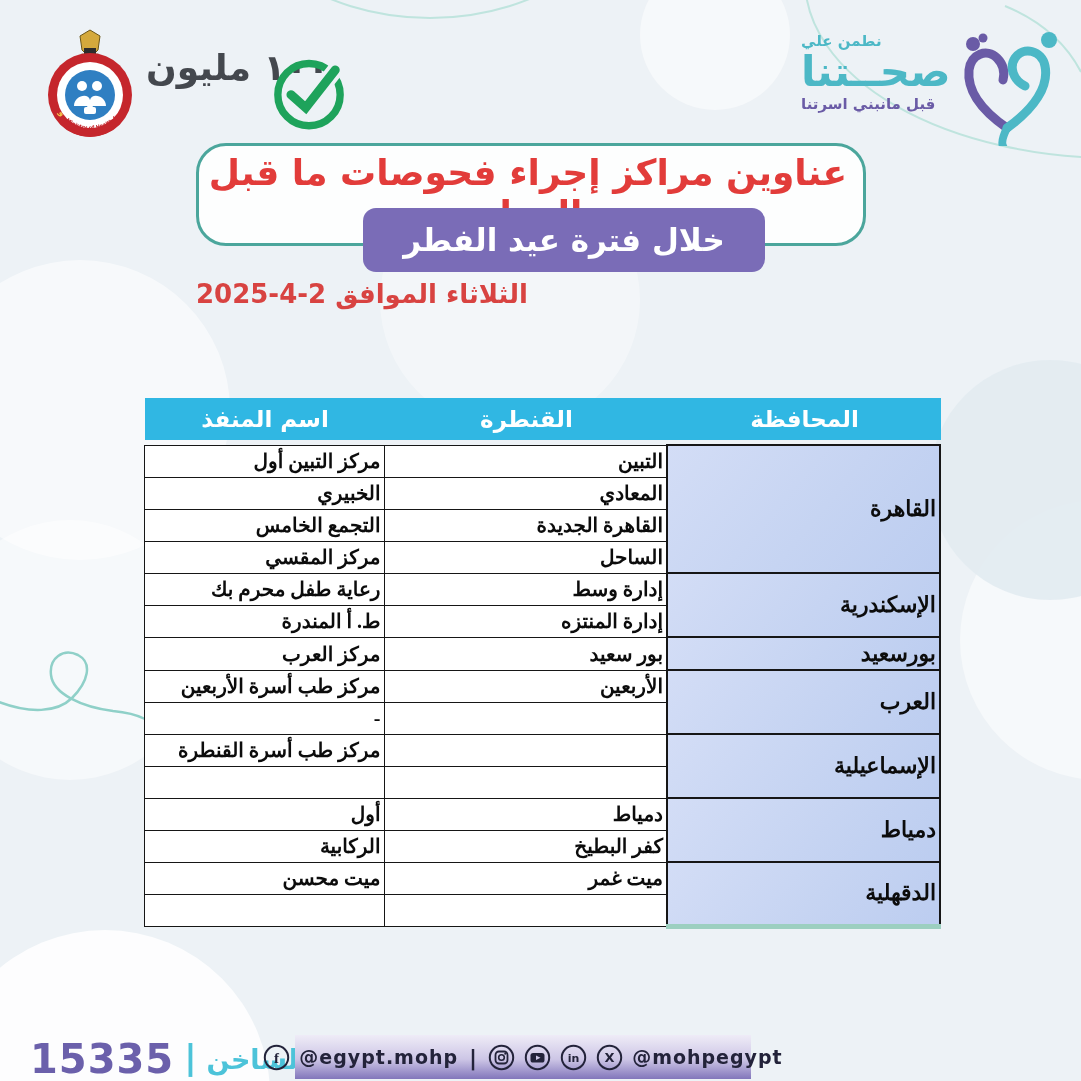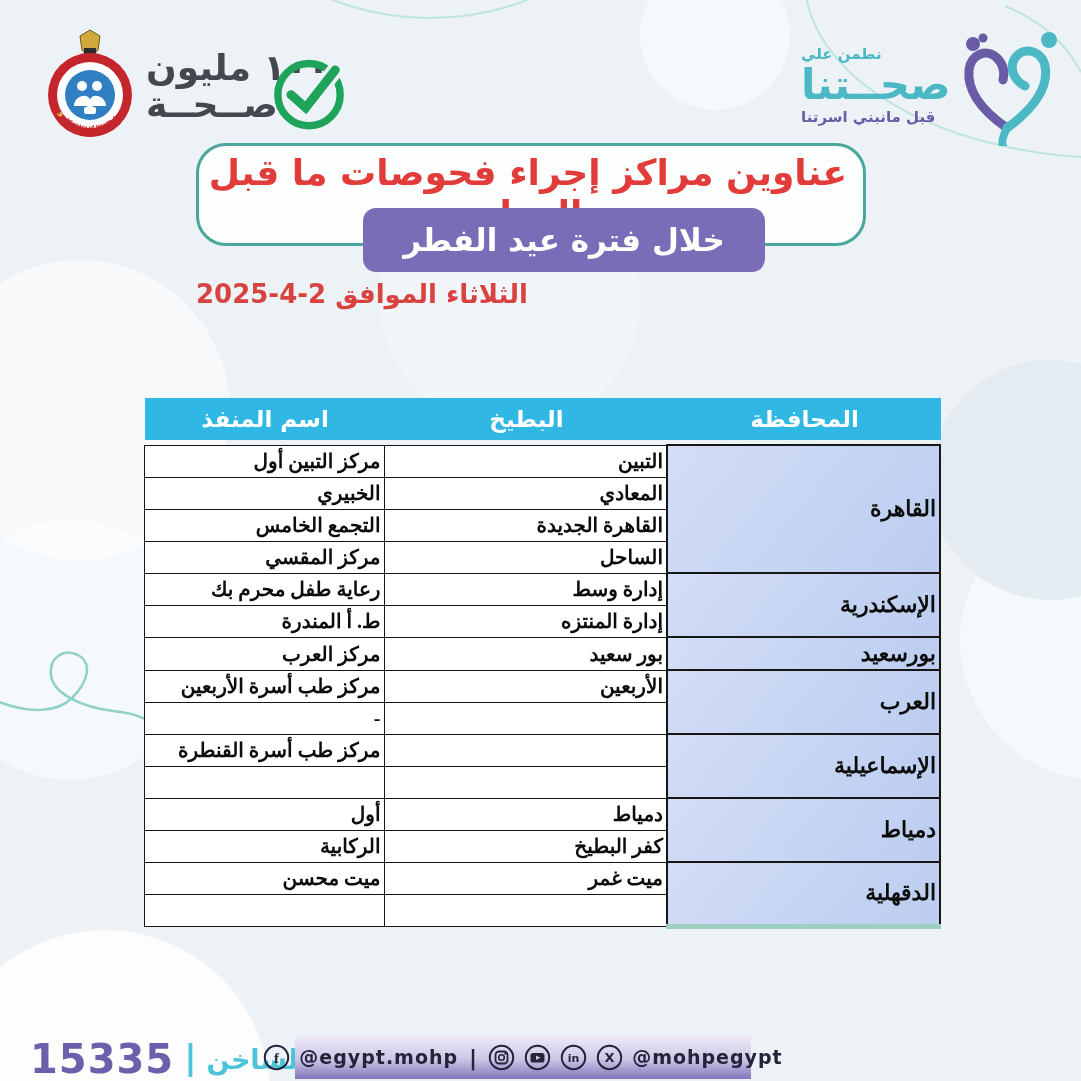--- a/index.html
+++ b/index.html
@@ -13,21 +13,21 @@
 
   
   .moh-logo{position:absolute;left:38px;top:28px;width:104px;height:110px;}
   .hml{position:absolute;left:146px;top:50px;width:215px;direction:rtl;text-align:left;
        color:#44484e;font-weight:bold;line-height:1.02;}
   .hml .l1{font-size:36px;letter-spacing:1px;}
   .hml .l2{font-size:36px;letter-spacing:6px;}
   .hml-check{position:absolute;left:268px;top:52px;width:82px;height:82px;}
   .sehetna{position:absolute;right:22px;top:24px;width:260px;height:120px;direction:rtl;}
   .sehetna .txt{position:absolute;right:108px;top:8px;text-align:left;direction:rtl;width:150px;}
-  .sehetna .t1{color:#4cb8c6;font-size:15px;font-weight:bold;margin:13px 0 1px;}
+  .sehetna .t1{color:#4cb8c6;font-size:15px;font-weight:bold;margin:0 0 1px;}
   .sehetna .t2{color:#4cb8c6;font-size:42px;font-weight:bold;line-height:1;margin:0;letter-spacing:2px;}
   .sehetna .t3{color:#6a5ba6;font-size:15px;font-weight:bold;margin:2px 0 0;}
   .heart-svg{position:absolute;right:-4px;top:4px;width:112px;height:118px;}
 
   
   .title-box{position:absolute;left:196px;top:143px;width:664px;height:97px;
     background:#fdfefe;border:3px solid #4ba69c;border-radius:30px;}
   .main-title{position:absolute;left:196px;top:152px;width:664px;text-align:center;direction:rtl;
     color:#e23c3a;font-size:36px;font-weight:bold;}
   .badge{position:absolute;left:363px;top:208px;width:402px;height:64px;background:#7a6cb7;
@@ -103,21 +103,20 @@
     </g>
     <path id="arcEn" d="M25,90 A38,38 0 0,0 79,90" fill="none"></path>
     <text font-size="5" fill="#c5262c" font-weight="bold"><textPath href="#arcEn" startOffset="4">Ministry of Health &amp; Population</textPath></text>
     <path d="M14,78 A40,40 0 0,0 90,78 L83,94 A40,40 0 0,1 21,94 Z" fill="#c5262c"></path>
     <path id="arcAr" d="M20,84 A38,38 0 0,0 84,84" fill="none"></path>
     <text font-size="8" fill="#f3c94b" font-weight="bold" direction="rtl"><textPath href="#arcAr" startOffset="6">وزارة الصحة والسكان</textPath></text>
   </svg>
 
   <div class="hml">
     <div class="l1">١٠٠ مليون</div>
-    <div class="l2">صــحــة</div>
   </div>
   <svg class="hml-check" viewBox="0 0 100 100">
     <circle cx="50" cy="52" r="38" fill="none" stroke="#1ea35b" stroke-width="9"></circle>
     <path d="M28,52 L46,68 L82,22" fill="none" stroke="#edf2f6" stroke-width="20" stroke-linecap="round"></path>
     <path d="M28,52 L46,68 L82,22" fill="none" stroke="#1ea35b" stroke-width="11" stroke-linecap="round"></path>
   </svg>
 
   <div class="sehetna">
     <div class="txt">
       <p class="t1">نطمن علي</p>
@@ -138,21 +137,21 @@
   <div class="main-title">عناوين مراكز إجراء فحوصات ما قبل الزواج</div>
   <div class="badge">خلال فترة عيد الفطر</div>
   <div class="date-line">
     <span>الثلاثاء الموافق</span>
     <span class="num">2025-4-2</span>
   </div>
 
   <div class="table-wrap">
     <div class="thead">
       <div class="h-gov">المحافظة</div>
-      <div class="h-adm">البطيخ</div>
+      <div class="h-adm">القنطرة</div>
       <div class="h-out">اسم المنفذ</div>
     </div>
     <table class="gov" id="gov-table">
       <colgroup>
           <col style="width:273px">
           <col style="width:283px">
           <col style="width:240px">
         </colgroup>
       <tbody>
           <tr>

